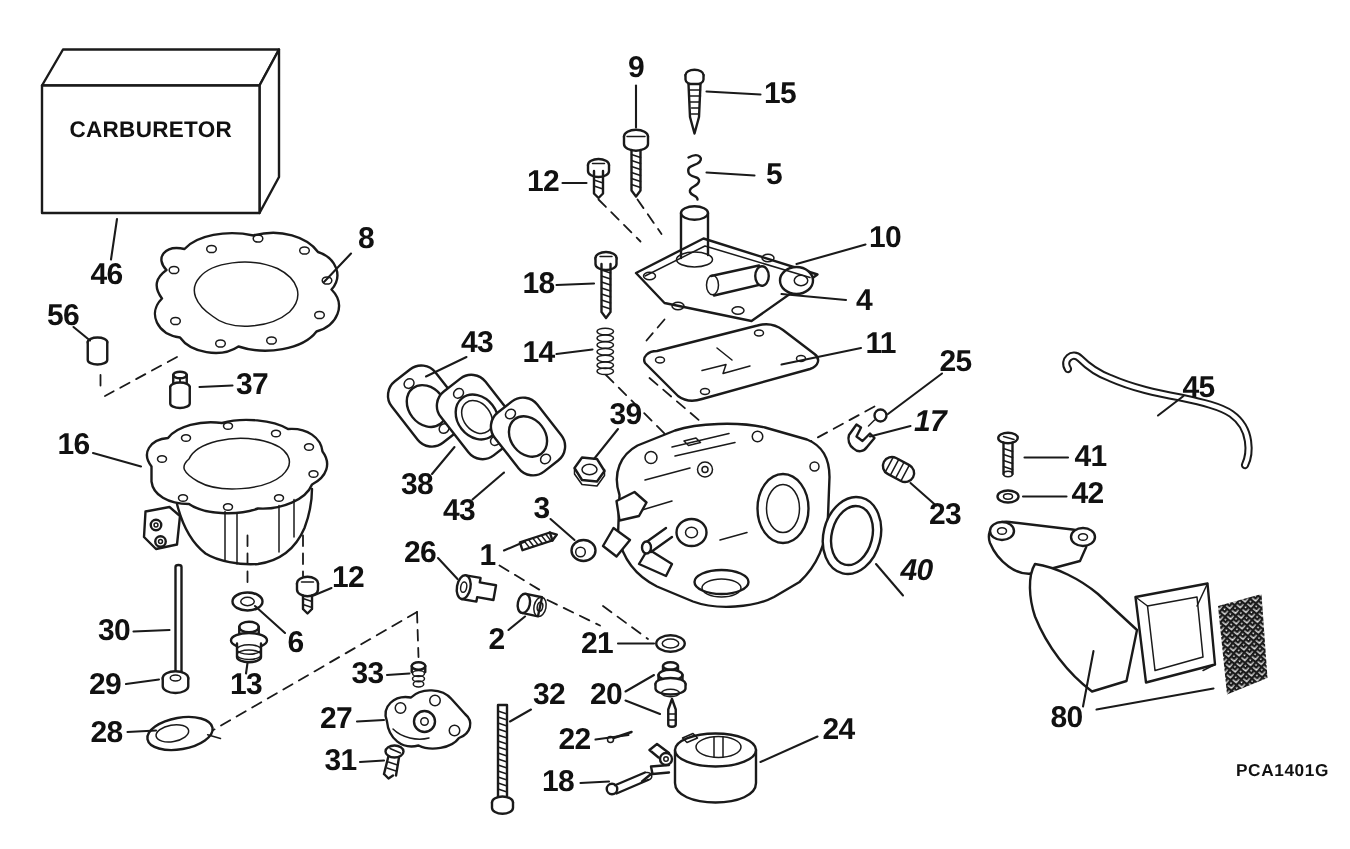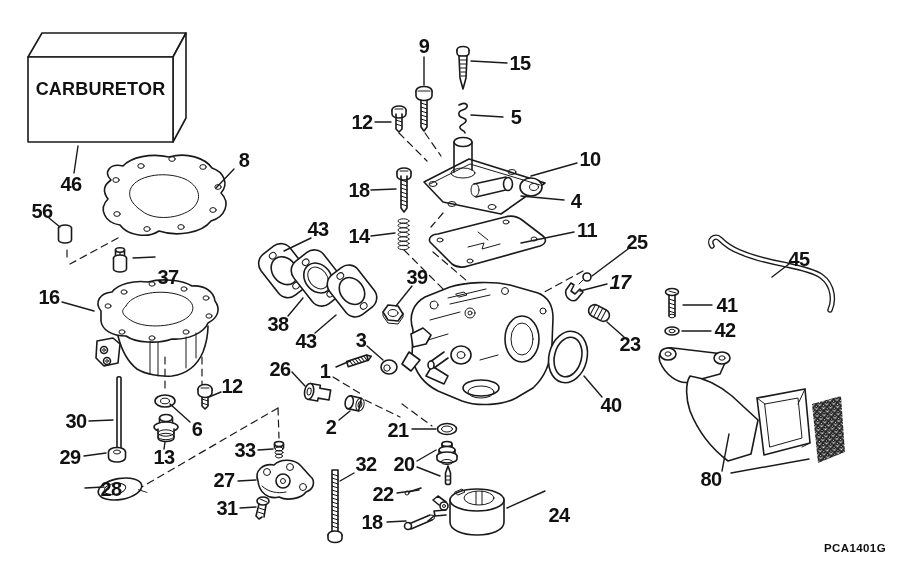--- a/index.html
+++ b/index.html
@@ -18,25 +18,25 @@
   .dash { stroke-dasharray:7 5; stroke-width:1.2; }
   .rodw { stroke-width:5.5; }
   .rodc { stroke:#ffffff; stroke-width:2.8; }
   .mesh { fill:url(#meshpat); stroke:none; }
   .callout {
     position:absolute; transform:translate(-50%,-50%);
     font-weight:bold; font-size:20px; color:#111; white-space:nowrap; letter-spacing:-0.5px;
   }
   .kit-text {
     position:absolute; left:28px; top:78px; width:145px; text-align:center;
-    font-weight:bold; font-size:18px; line-height:1.25; color:#111; letter-spacing:0.2px;
+    font-weight:bold; font-size:15px; line-height:1.25; color:#111; letter-spacing:0.2px;
   }
   .code {
     position:absolute; left:824px; top:508px;
-    font-weight:bold; font-size:11.5px; color:#111; letter-spacing:0.4px;margin-top:34px;
+    font-weight:bold; font-size:11.5px; color:#111; letter-spacing:0.4px;
   }
 </style>
 </head>
 <body>
 
 <div class="stage">
   <svg width="900" height="566" viewBox="0 0 900 566">
     <defs>
       <pattern id="meshpat" width="5" height="5" patternUnits="userSpaceOnUse" patternTransform="rotate(40)">
         <rect width="5" height="5" fill="#ffffff"></rect>
@@ -481,49 +481,49 @@
       <div class="callout" style="left: 362px; top: 122px;">12</div>
       <div class="callout" style="left: 516px; top: 117px;">5</div>
       <div class="callout" style="left: 590px; top: 159px;">10</div>
       <div class="callout" style="left: 576px; top: 201px;">4</div>
       <div class="callout" style="left: 359px; top: 190px;">18</div>
       <div class="callout" style="left: 359px; top: 236px;">14</div>
       <div class="callout" style="left: 587px; top: 230px;">11</div>
       <div class="callout" style="left: 71px; top: 184px;">46</div>
       <div class="callout" style="left: 244px; top: 160px;">8</div>
       <div class="callout" style="left: 42px; top: 211px;">56</div>
-      <div class="callout" style="left: 168px; top: 257px; margin-top: 20px;">37</div>
+      <div class="callout" style="left: 168px; top: 257px;">37</div>
       <div class="callout" style="left: 49px; top: 297px;">16</div>
       <div class="callout" style="left: 318px; top: 229px;">43</div>
       <div class="callout" style="left: 278px; top: 324px;">38</div>
       <div class="callout" style="left: 306px; top: 341px;">43</div>
       <div class="callout" style="left: 417px; top: 277px;">39</div>
       <div class="callout" style="left: 637px; top: 242px;">25</div>
       <div class="callout" style="left: 620px; top: 282px; font-style: italic;">17</div>
       <div class="callout" style="left: 630px; top: 344px;">23</div>
       <div class="callout" style="left: 799px; top: 259px; text-align: right;">45</div>
       <div class="callout" style="left: 727px; top: 305px;">41</div>
       <div class="callout" style="left: 725px; top: 330px;">42</div>
-      <div class="callout" style="left: 611px; top: 405px;">40</div>
+      <div class="callout" style="left: 611px; top: 381px; font-style: italic;">40</div>
       <div class="callout" style="left: 361px; top: 340px;">3</div>
       <div class="callout" style="left: 325px; top: 371px;">1</div>
       <div class="callout" style="left: 280px; top: 369px;">26</div>
       <div class="callout" style="left: 331px; top: 427px;">2</div>
       <div class="callout" style="left: 398px; top: 430px;">21</div>
       <div class="callout" style="left: 366px; top: 464px;">32</div>
       <div class="callout" style="left: 404px; top: 464px;">20</div>
       <div class="callout" style="left: 383px; top: 494px;">22</div>
       <div class="callout" style="left: 372px; top: 522px;">18</div>
-      <div class="callout" style="left: 559px; top: 487px; margin-top: 28px;">24</div>
+      <div class="callout" style="left: 559px; top: 487px;">24</div>
       <div class="callout" style="left: 76px; top: 421px;">30</div>
       <div class="callout" style="left: 197px; top: 429px;">6</div>
       <div class="callout" style="left: 70px; top: 457px;">29</div>
       <div class="callout" style="left: 164px; top: 457px;">13</div>
       <div class="callout" style="left: 245px; top: 450px;">33</div>
-      <div class="callout" style="left: 71px; top: 489px; margin-left: 40px;">28</div>
+      <div class="callout" style="left: 71px; top: 489px;">28</div>
       <div class="callout" style="left: 224px; top: 480px;">27</div>
       <div class="callout" style="left: 227px; top: 508px;">31</div>
       <div class="callout" style="left: 711px; top: 479px;">80</div>
       <div class="callout" style="left: 232px; top: 386px;">12</div>
     </div>
 
   <div class="code">PCA1401G</div>
 </div>
 
 </body></html>

